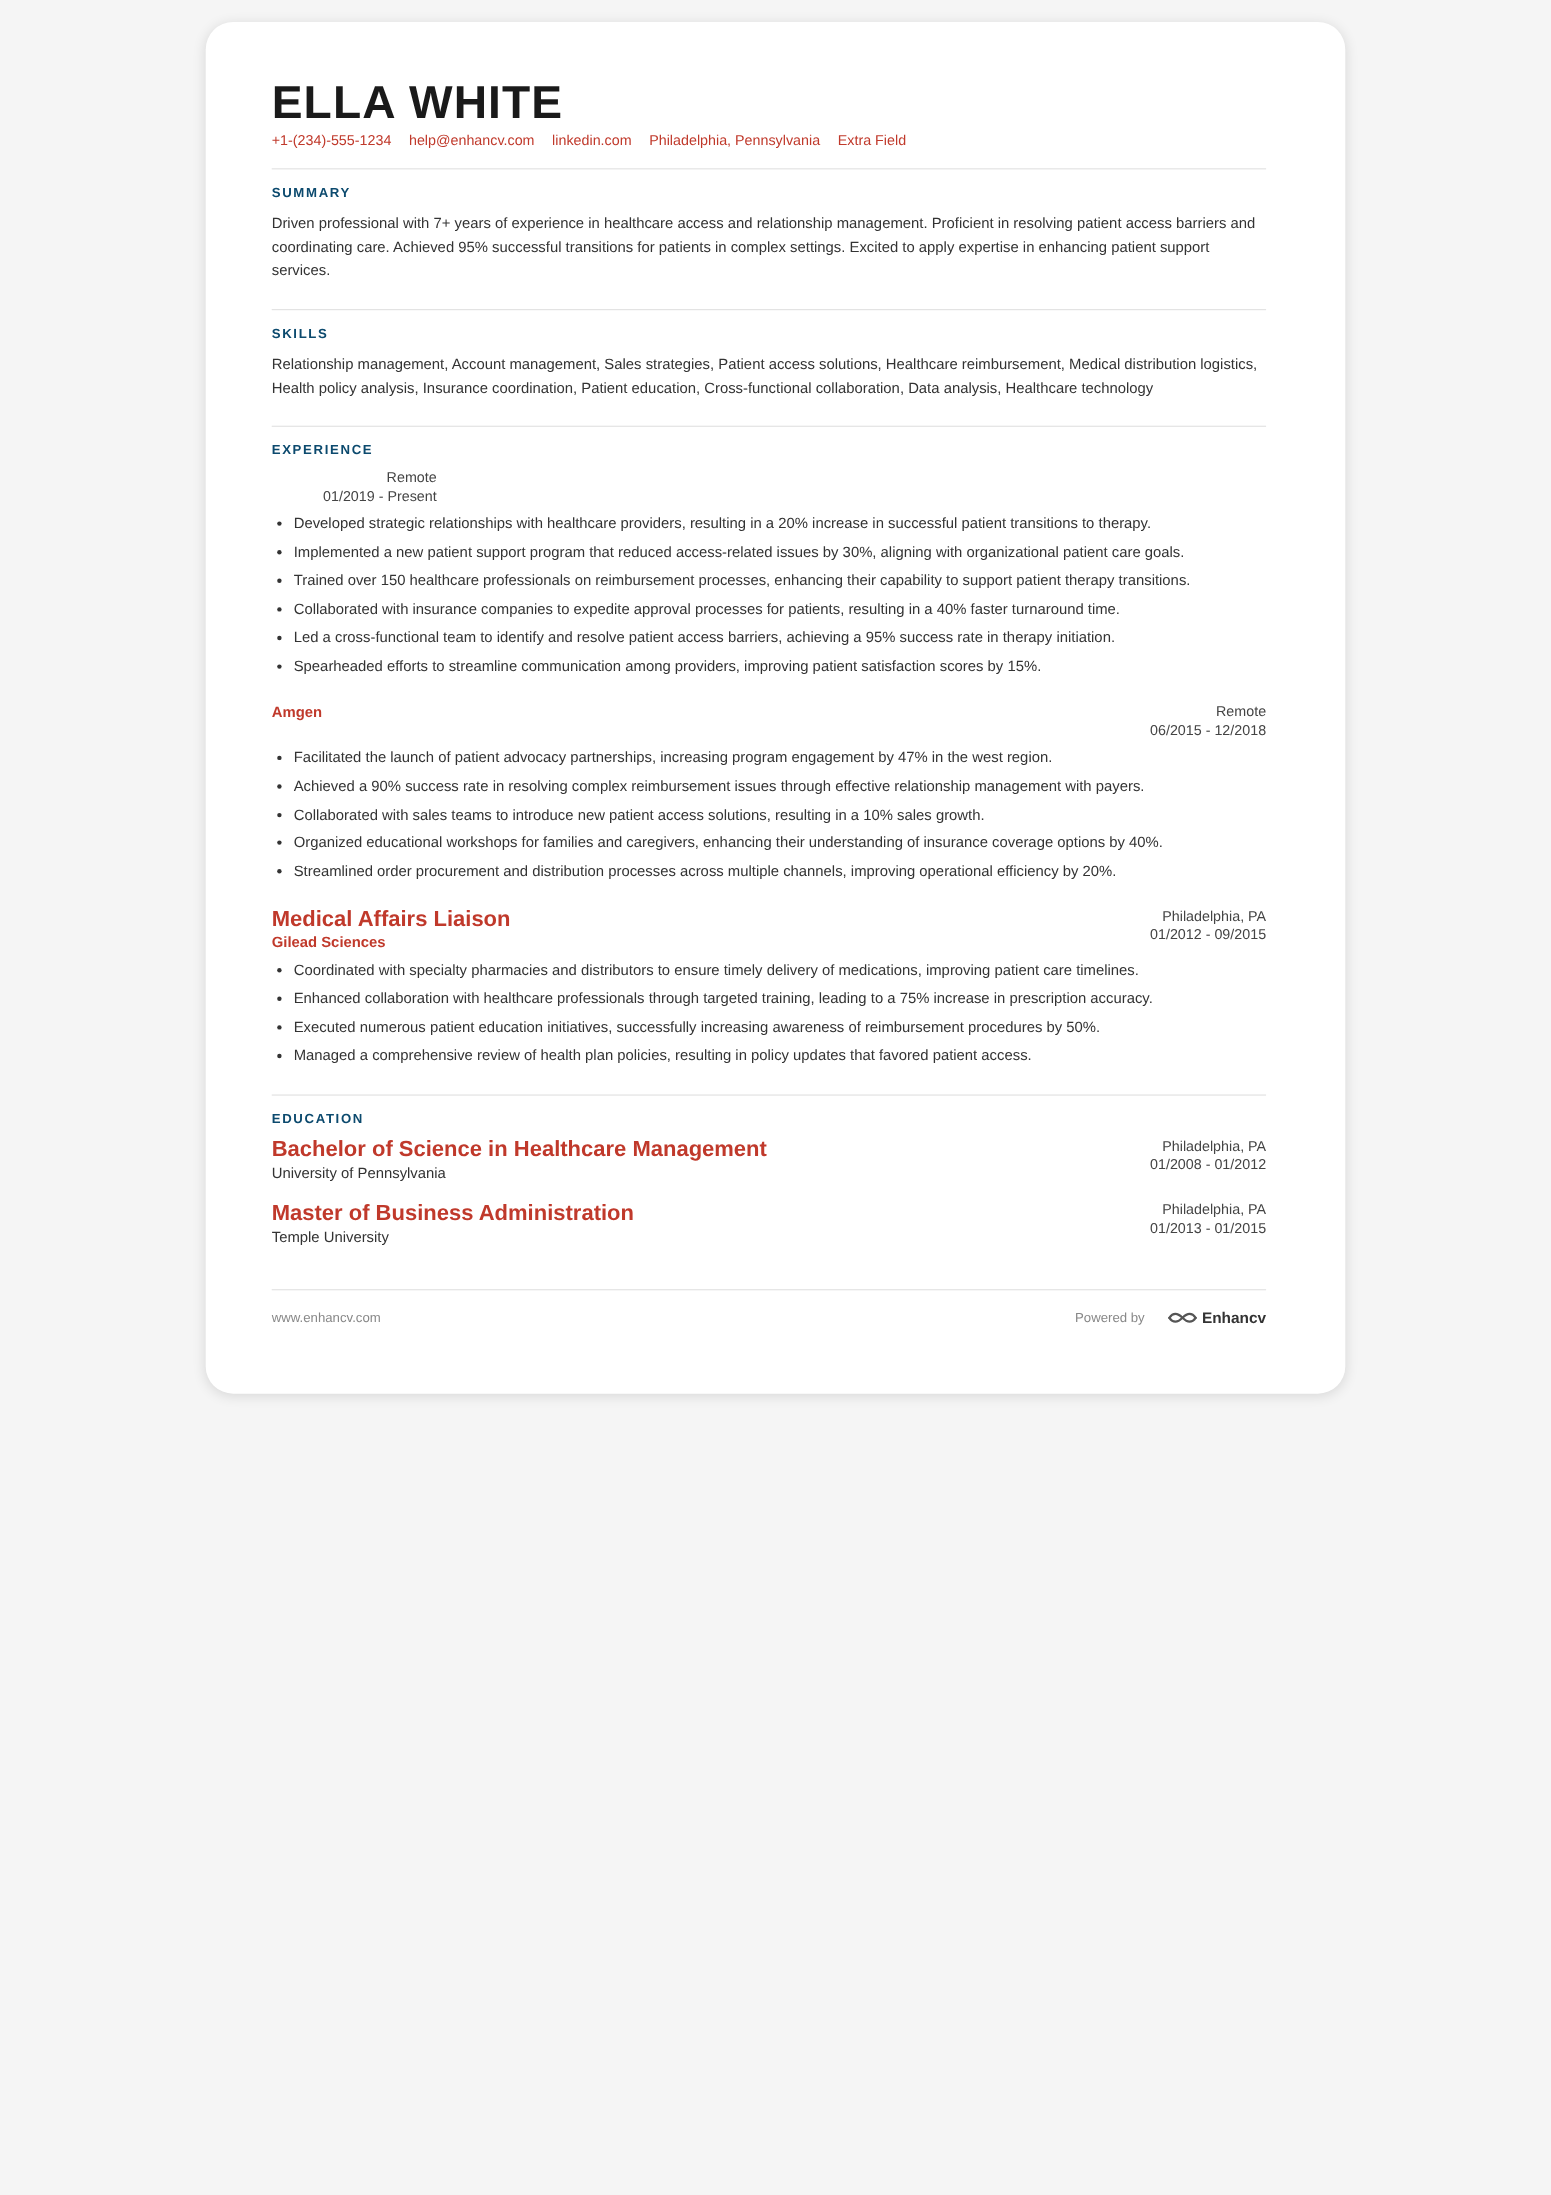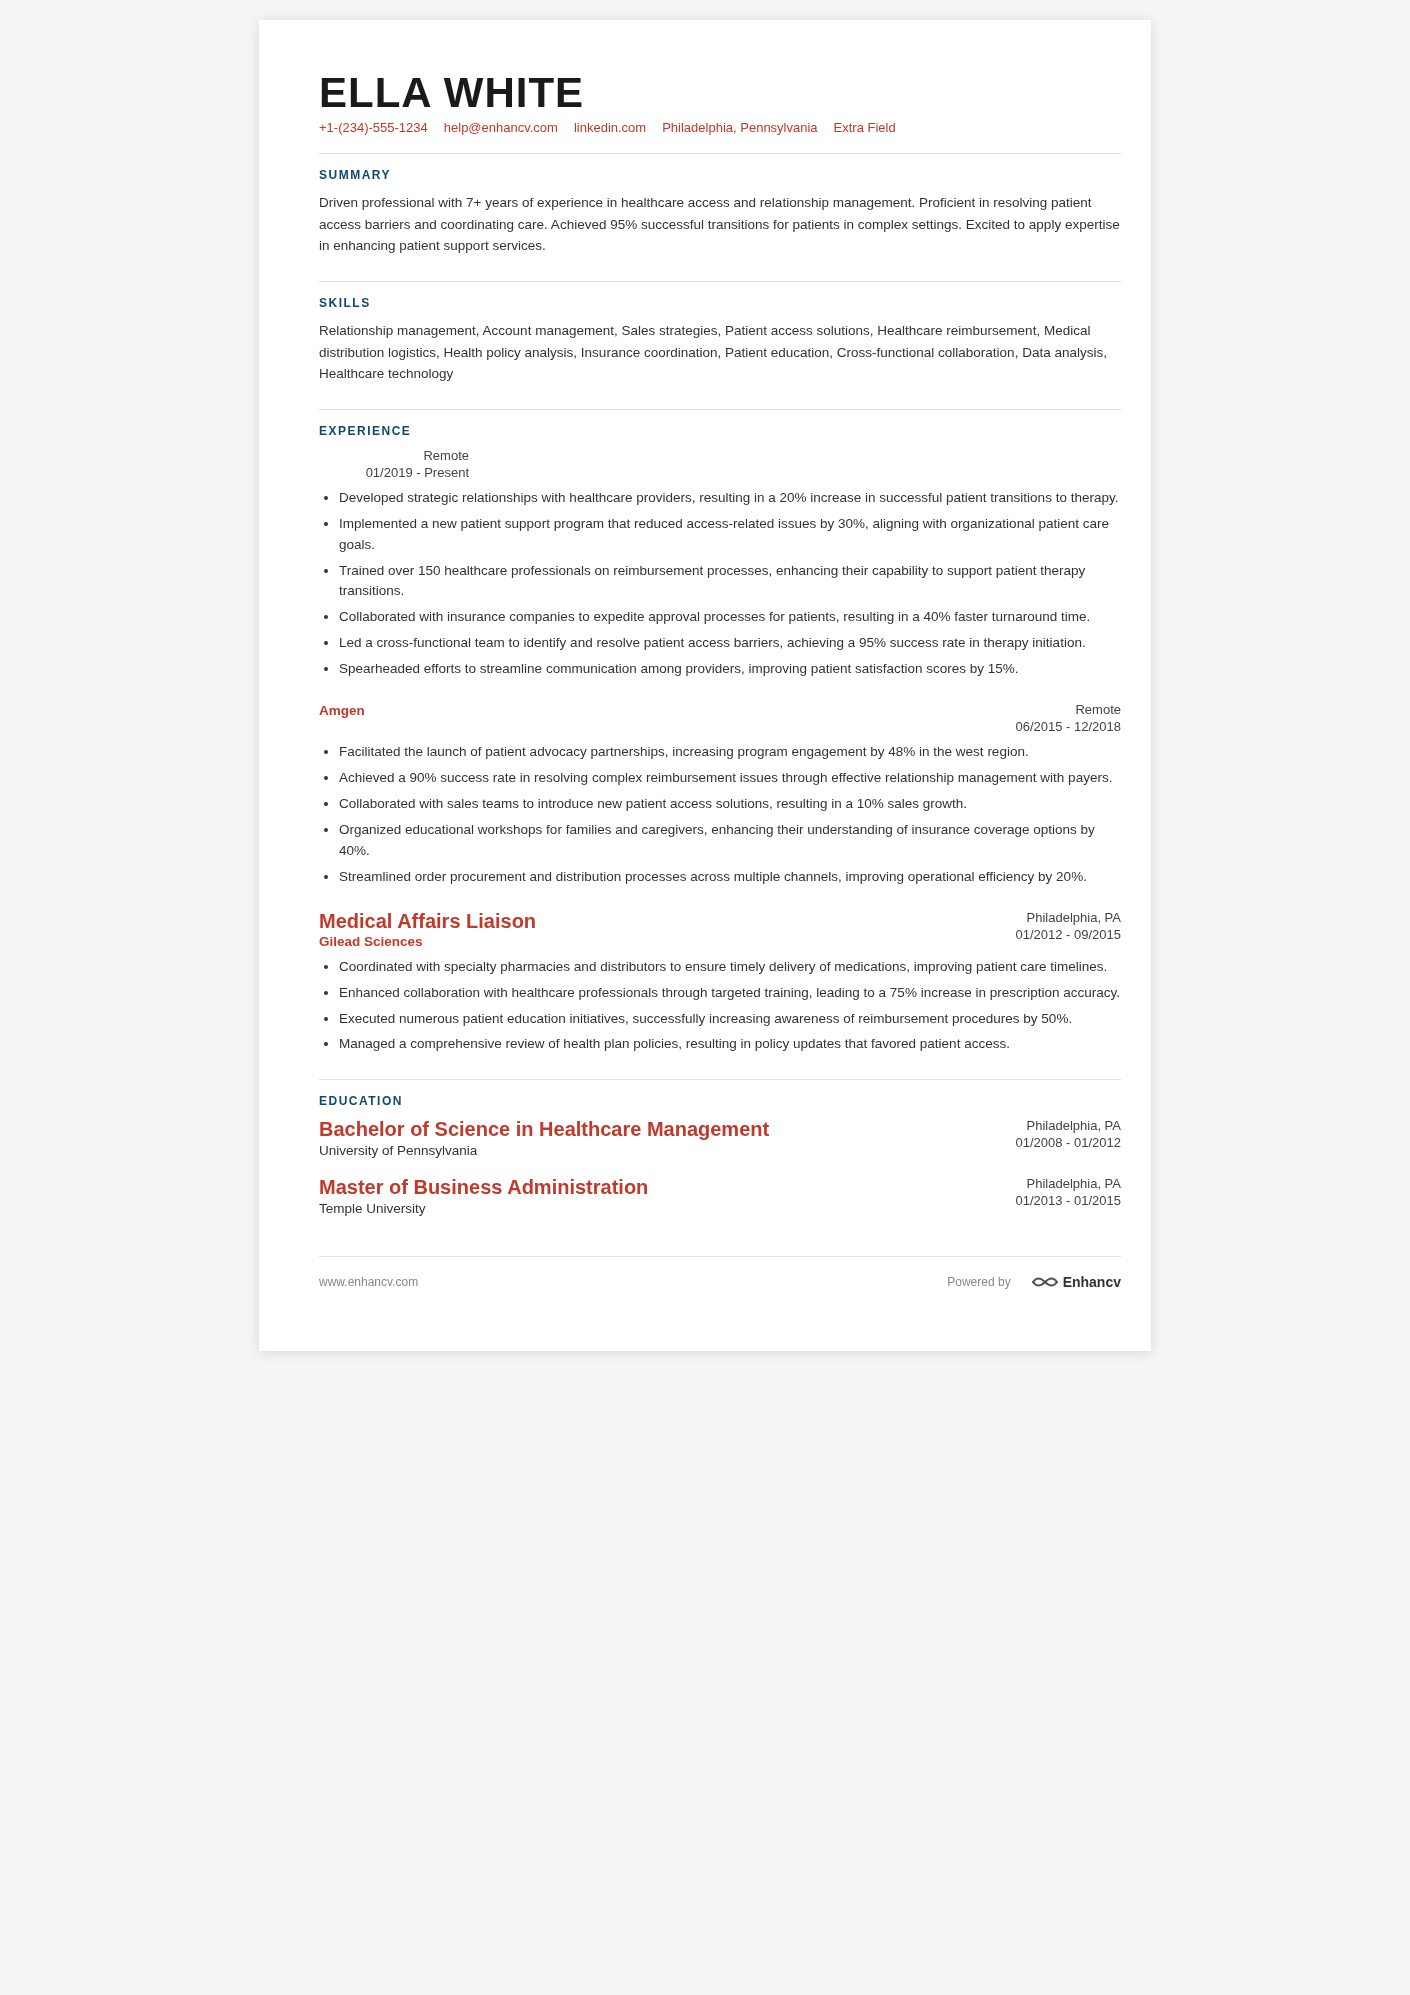--- a/index.html
+++ b/index.html
@@ -5,23 +5,24 @@
     * { margin: 0; padding: 0; box-sizing: border-box; }
     body {
       font-family: Arial, Helvetica, sans-serif;
       background: #f5f5f5;
       display: flex;
       justify-content: center;
       padding: 20px 0;
     }
     .resume-container {
       background: #fff;
-      width: 892px;
-      padding: 50px 30px 60px 60px;
+      width: 1036px;
+      padding: 50px 72px 60px 60px;
       box-shadow: 0 2px 12px rgba(0,0,0,0.12);
+      border-radius: 25px;
     }
     .header-name {
       font-size: 42px;
       font-weight: 900;
       color: #1a1a1a;
       letter-spacing: 1px;
       line-height: 1.1;
     }
     .header-title {
       font-size: 18px;
@@ -204,21 +205,21 @@
       <div class="entry-header">
         <div class="entry-left">
           <div class="entry-company">Amgen</div>
         </div>
         <div class="entry-right">
           <div class="entry-location">Remote</div>
           <div class="entry-date">06/2015 - 12/2018</div>
         </div>
       </div>
       <ul class="bullet-list">
-        <li>Facilitated the launch of patient advocacy partnerships, increasing program engagement by 48% in the west region.</li>
+        <li>Facilitated the launch of patient advocacy partnerships, increasing program engagement by 47% in the west region.</li>
         <li>Achieved a 90% success rate in resolving complex reimbursement issues through effective relationship management with payers.</li>
         <li>Collaborated with sales teams to introduce new patient access solutions, resulting in a 10% sales growth.</li>
         <li>Organized educational workshops for families and caregivers, enhancing their understanding of insurance coverage options by 40%.</li>
         <li>Streamlined order procurement and distribution processes across multiple channels, improving operational efficiency by 20%.</li>
       </ul>
     </div>
 
     <div class="experience-entry">
       <div class="entry-header">
         <div class="entry-left">

